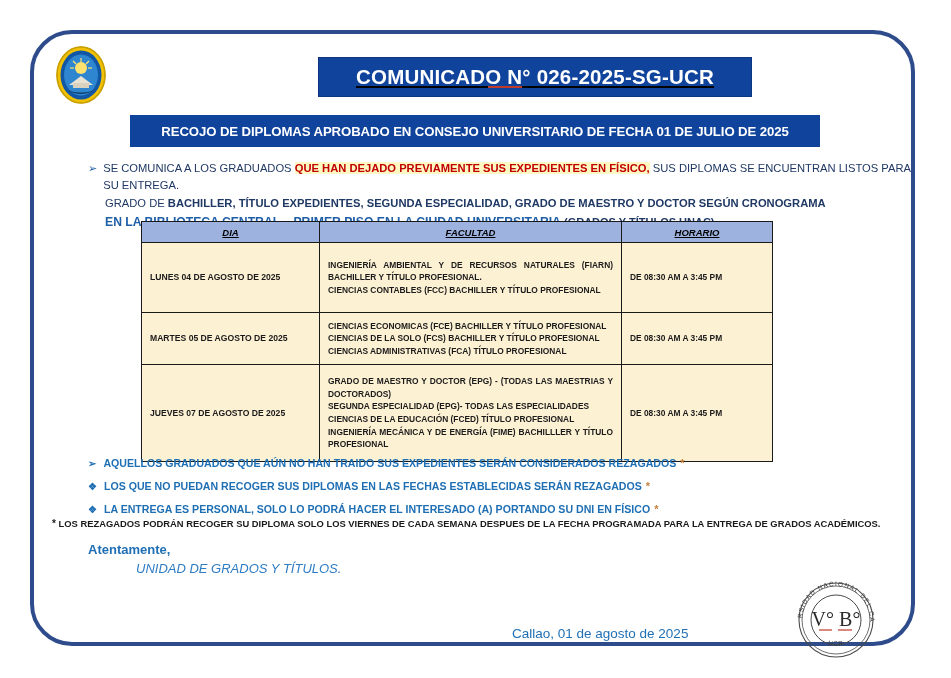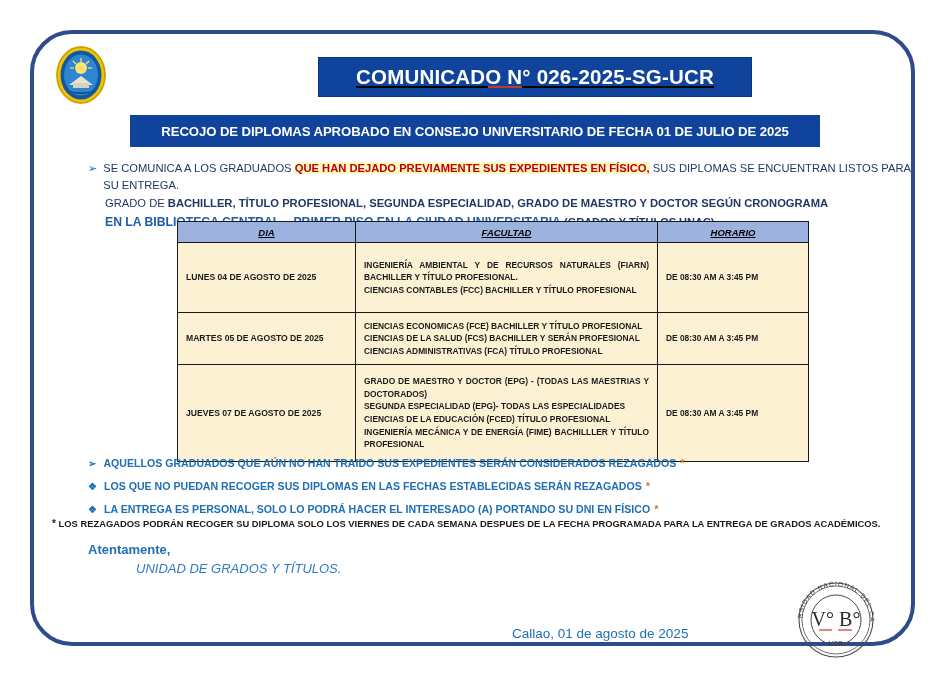--- a/index.html
+++ b/index.html
@@ -63,21 +63,21 @@
   .l1txt{color:#1F3864;}
   .hl{background:#fef9c3;color:#C00000;font-weight:bold;text-align:center;}
   #intro .line2{margin-left:17px;font-size:11.2px;color:#1F3864;line-height:1.6;}
   #intro .line2 b{font-weight:bold;}
   #intro .line3{margin-left:17px;font-size:12.2px;color:#1F5FA8;font-weight:bold;line-height:1.6;}
   #intro .line3 .small{font-size:11px;color:#1F3864;}
 
   
   #sched{
     position:absolute;left:141px;top:221px;width:631px;
-    border-collapse:collapse;table-layout:fixed;margin-left:36px;
+    border-collapse:collapse;table-layout:fixed;
   }
   #sched th,#sched td{border:1px solid #1a1a1a;vertical-align:middle;}
   #sched th{
     background:#9DB2DE;color:#000;font-size:9.5px;font-style:italic;font-weight:bold;
     text-decoration:underline;text-align:center;height:16px;padding:2px 0;
   }
   #sched td{background:#FDF1D4;color:#1a1a1a;font-size:8.4px;font-weight:bold;padding:6px 8px;line-height:1.5;}
   #sched td.day{font-size:8.6px;}
   #sched td.fac{text-align:justify;}
   #sched td.hor{font-size:8.4px;}
@@ -140,21 +140,21 @@
 
 <div id="subtitle-bar">
   <span class="t">RECOJO DE DIPLOMAS APROBADO EN CONSEJO UNIVERSITARIO DE FECHA 01 DE JULIO DE 2025</span>
 </div>
 
 <div id="intro">
   <div class="row">
     <span class="arrow">➢</span>
     <span><span class="l1txt">SE COMUNICA A LOS GRADUADOS </span><span class="hl">QUE HAN DEJADO PREVIAMENTE SUS EXPEDIENTES EN FÍSICO,</span><span class="l1txt"> SUS DIPLOMAS SE ENCUENTRAN LISTOS PARA SU ENTREGA.</span></span>
   </div>
-  <div class="line2"><span>GRADO DE </span><b>BACHILLER, TÍTULO PROFESIONAL, SEGUNDA ESPECIALIDAD, GRADO DE MAESTRO Y DOCTOR SEGÚN CRONOGRAMA</b></div>
+  <div class="line2"><span>GRADO DE </span><b>BACHILLER, TÍTULO EXPEDIENTES, SEGUNDA ESPECIALIDAD, GRADO DE MAESTRO Y DOCTOR SEGÚN CRONOGRAMA</b></div>
   <div class="line3"><span>EN LA BIBLIOTECA CENTRAL – PRIMER PISO EN LA CIUDAD UNIVERSITARIA</span><span class="small"> (GRADOS Y TÍTULOS UNAC).</span></div>
 </div>
 
 <table id="sched">
   <colgroup>
       <col class="c-day">
       <col class="c-fac">
       <col class="c-hor">
     </colgroup>
   <thead>
@@ -167,21 +167,21 @@
   <tbody>
     <tr style="height:70px">
       <td class="day">LUNES 04 DE AGOSTO DE 2025</td>
       <td class="fac" style="white-space:pre-line">INGENIERÍA AMBIENTAL Y DE RECURSOS NATURALES (FIARN) BACHILLER Y TÍTULO PROFESIONAL.
 CIENCIAS CONTABLES (FCC) BACHILLER Y TÍTULO PROFESIONAL</td>
       <td class="hor">DE 08:30 AM A 3:45 PM</td>
     </tr>
     <tr style="height:52px">
       <td class="day">MARTES 05 DE AGOSTO DE 2025</td>
       <td class="fac" style="white-space:pre-line">CIENCIAS ECONOMICAS (FCE) BACHILLER Y TÍTULO PROFESIONAL
-CIENCIAS DE LA SALUD (FCS) BACHILLER Y SERÁN PROFESIONAL
+CIENCIAS DE LA SOLO (FCS) BACHILLER Y TÍTULO PROFESIONAL
 CIENCIAS ADMINISTRATIVAS (FCA) TÍTULO PROFESIONAL</td>
       <td class="hor">DE 08:30 AM A 3:45 PM</td>
     </tr>
     <tr style="height:97px">
       <td class="day">JUEVES 07 DE AGOSTO DE 2025</td>
       <td class="fac" style="white-space:pre-line">GRADO DE MAESTRO Y DOCTOR (EPG) - (TODAS LAS MAESTRIAS Y DOCTORADOS)
 SEGUNDA ESPECIALIDAD (EPG)- TODAS LAS ESPECIALIDADES
 CIENCIAS DE LA EDUCACIÓN (FCED) TÍTULO PROFESIONAL
 INGENIERÍA MECÁNICA Y DE ENERGÍA (FIME) BACHILLLER Y TÍTULO PROFESIONAL</td>
       <td class="hor">DE 08:30 AM A 3:45 PM</td>

